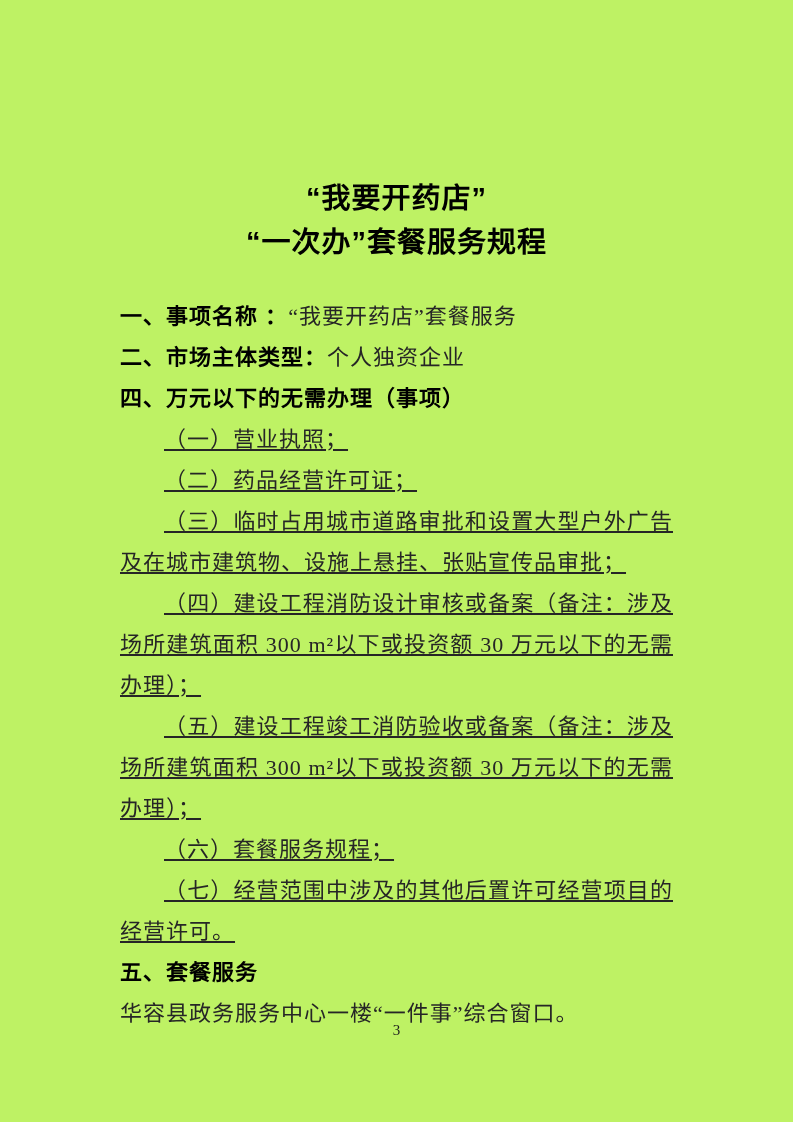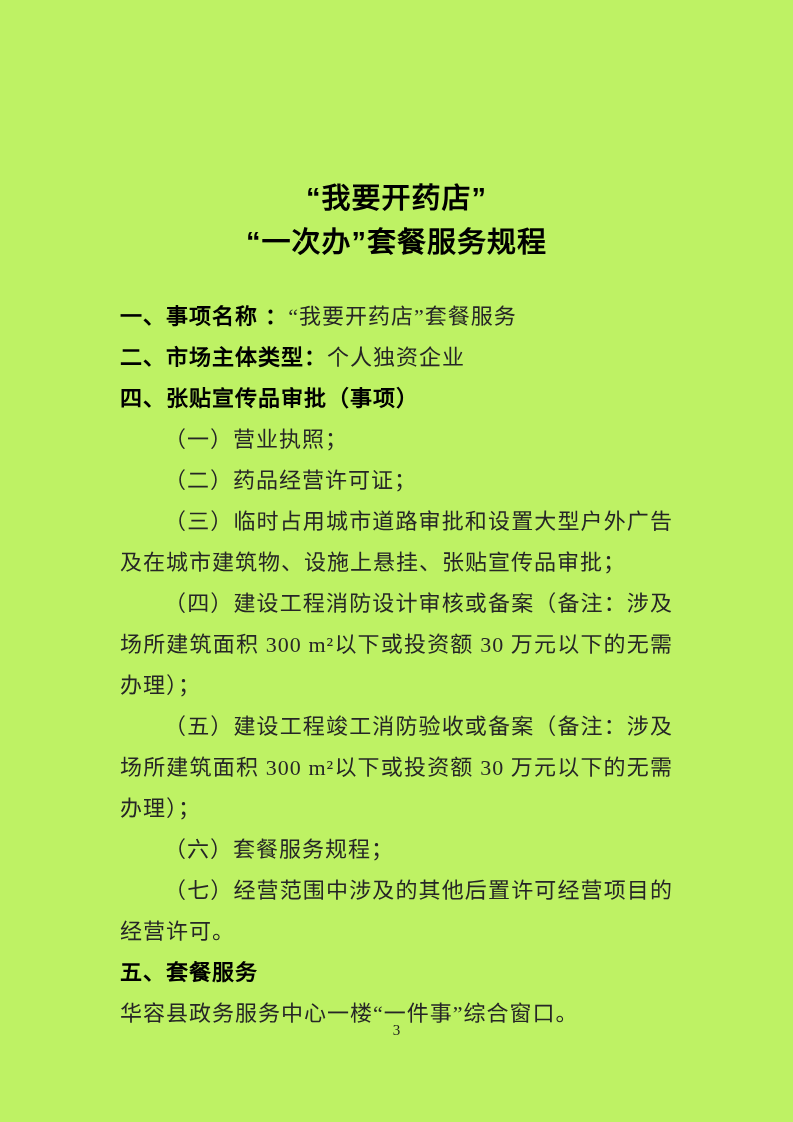--- a/index.html
+++ b/index.html
@@ -37,20 +37,21 @@
   .para {
     margin: 0;
     font-size: 22px;
     line-height: 41px;
     text-align: justify;
     letter-spacing: 1px;
     color: #262626;
   }
   .para.indent {
     text-indent: 2em;
+    text-decoration: underline;
   }
   .para .bold-label {
     font-family: "Liberation Sans", "DejaVu Sans", sans-serif;
     font-weight: 700;
     color: #000000;
   }
   .para .bold-label:empty,
   .para .plain-text:empty {
     display: none;
   }
@@ -78,21 +79,21 @@
       <div>“一次办”套餐服务规程</div>
     </div>
 
     <div class="body-text">
 
       <p class="para"><span class="bold-label">一、事项名称 ：</span><span class="plain-text">“我要开药店”套餐服务</span></p>
 
       <p class="para"><span class="bold-label">二、市场主体类型：</span><span class="plain-text">个人独资企业</span></p>
 
 
-      <p class="para"><span class="bold-label">四、张贴宣传品审批（事项）</span></p>
+      <p class="para"><span class="bold-label">四、万元以下的无需办理（事项）</span></p>
 
       <p class="para indent"><span class="plain-text">（一）营业执照；</span></p>
 
       <p class="para indent"><span class="plain-text">（二）药品经营许可证；</span></p>
 
       <p class="para indent"><span class="plain-text">（三）临时占用城市道路审批和设置大型户外广告及在城市建筑物、设施上悬挂、张贴宣传品审批；</span></p>
 
       <p class="para indent"><span class="plain-text">（四）建设工程消防设计审核或备案（备注：涉及场所建筑面积 300 m²以下或投资额 30 万元以下的无需办理）；</span></p>
 
       <p class="para indent"><span class="plain-text">（五）建设工程竣工消防验收或备案（备注：涉及场所建筑面积 300 m²以下或投资额 30 万元以下的无需办理）；</span></p>

